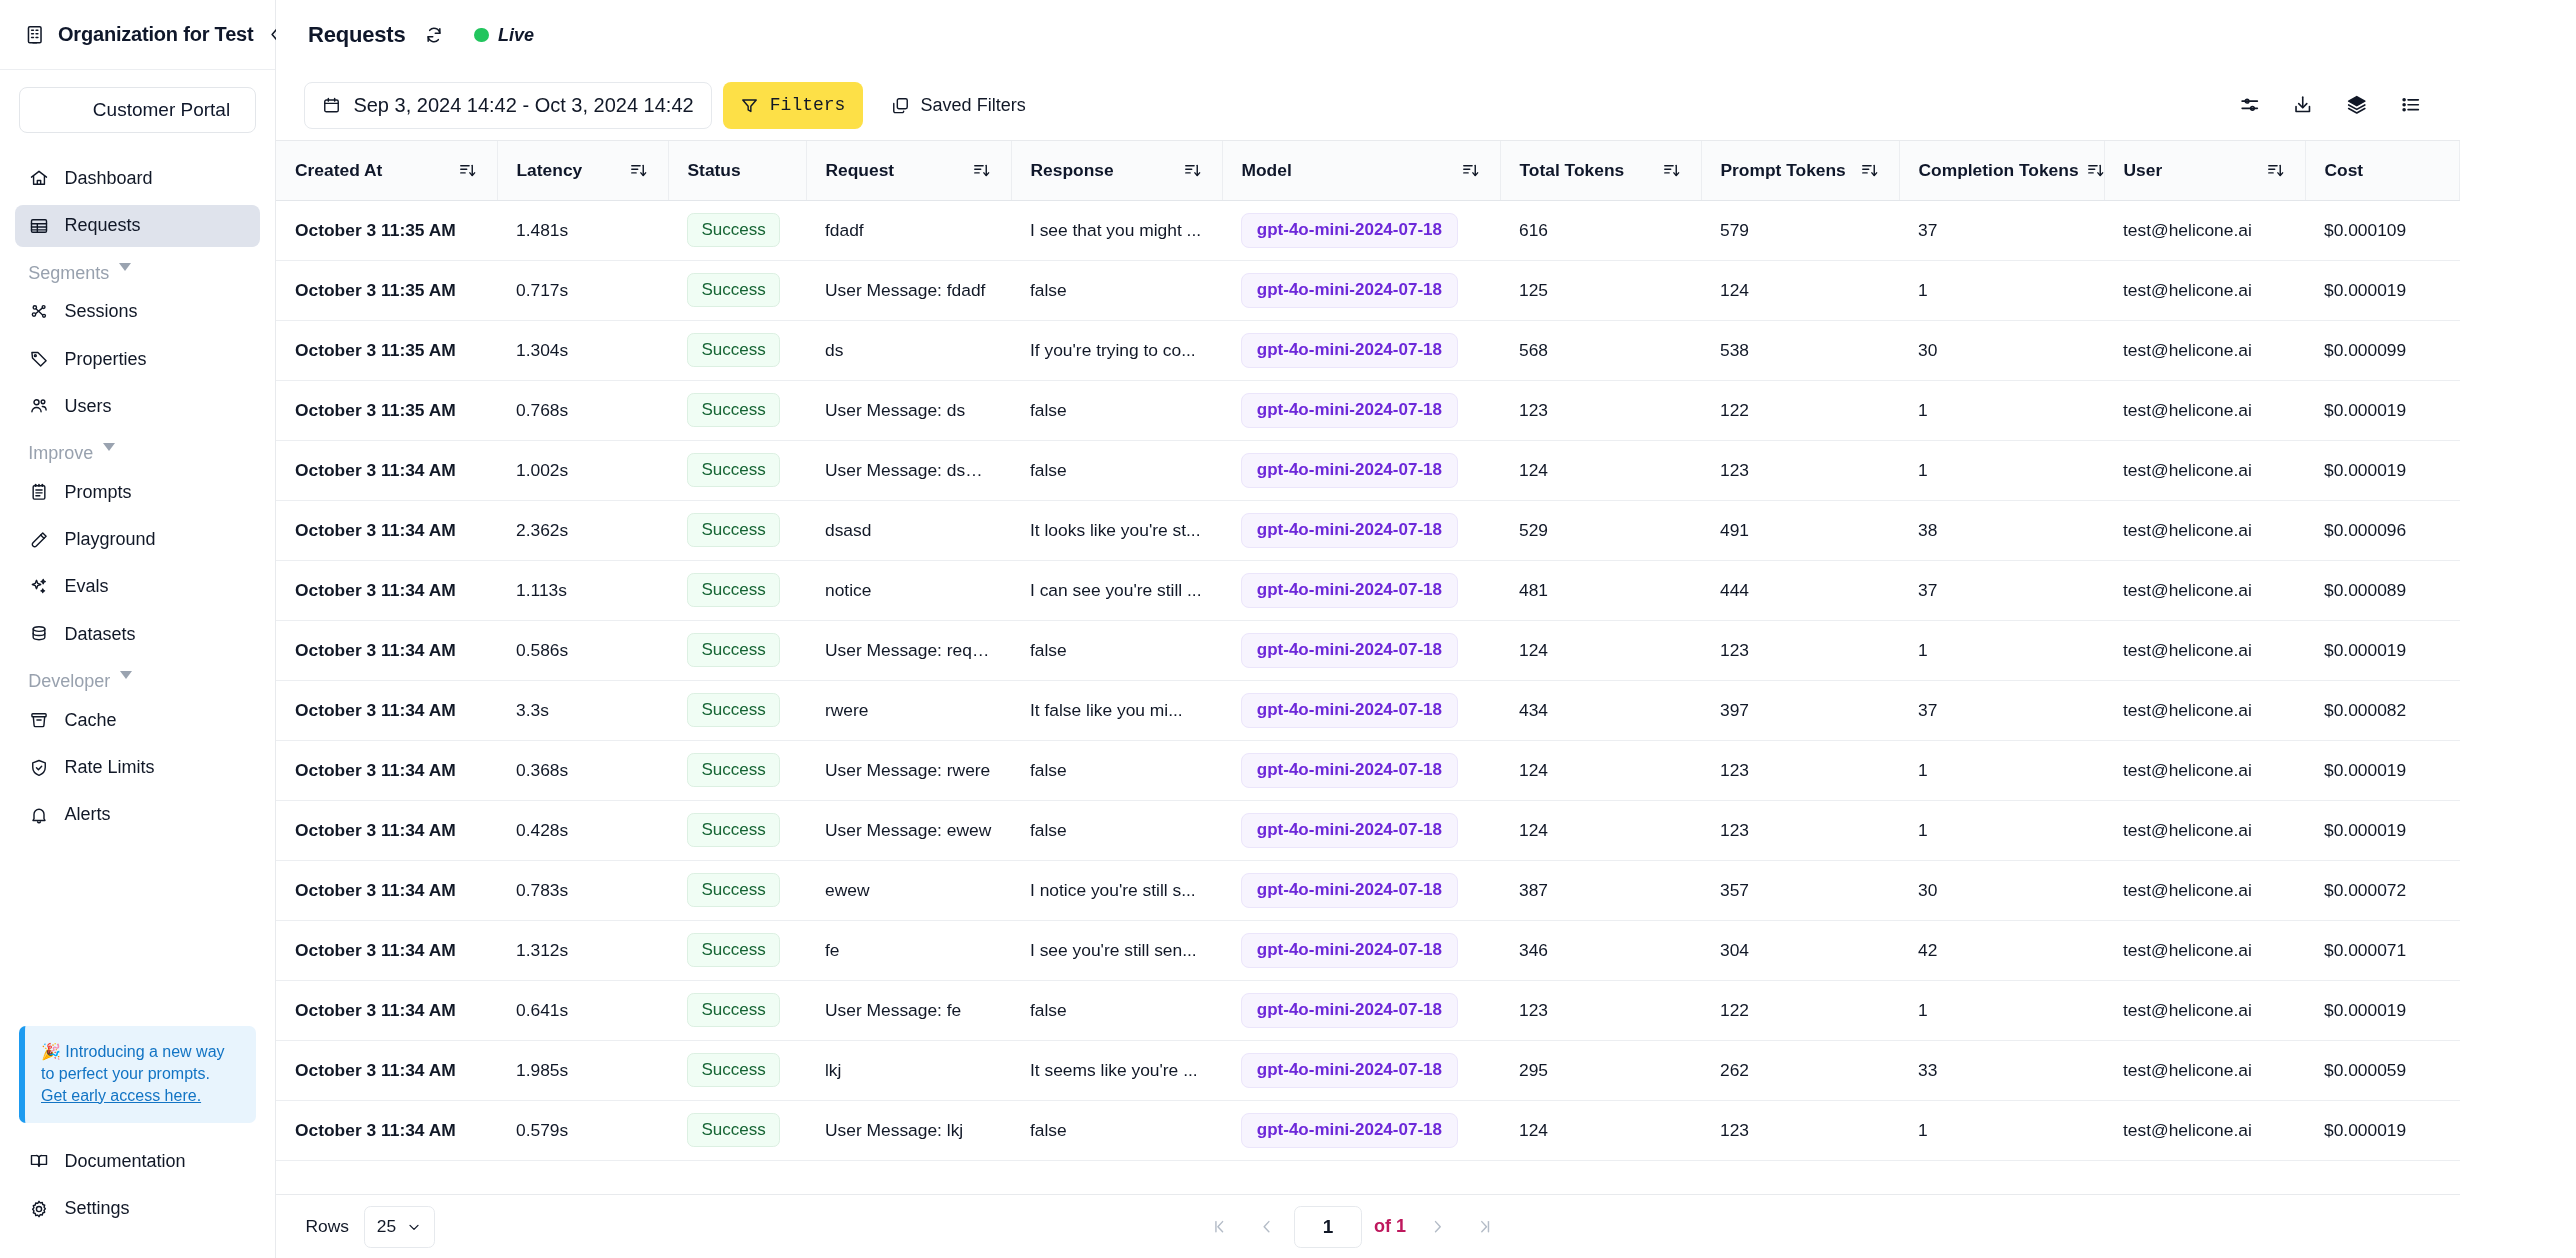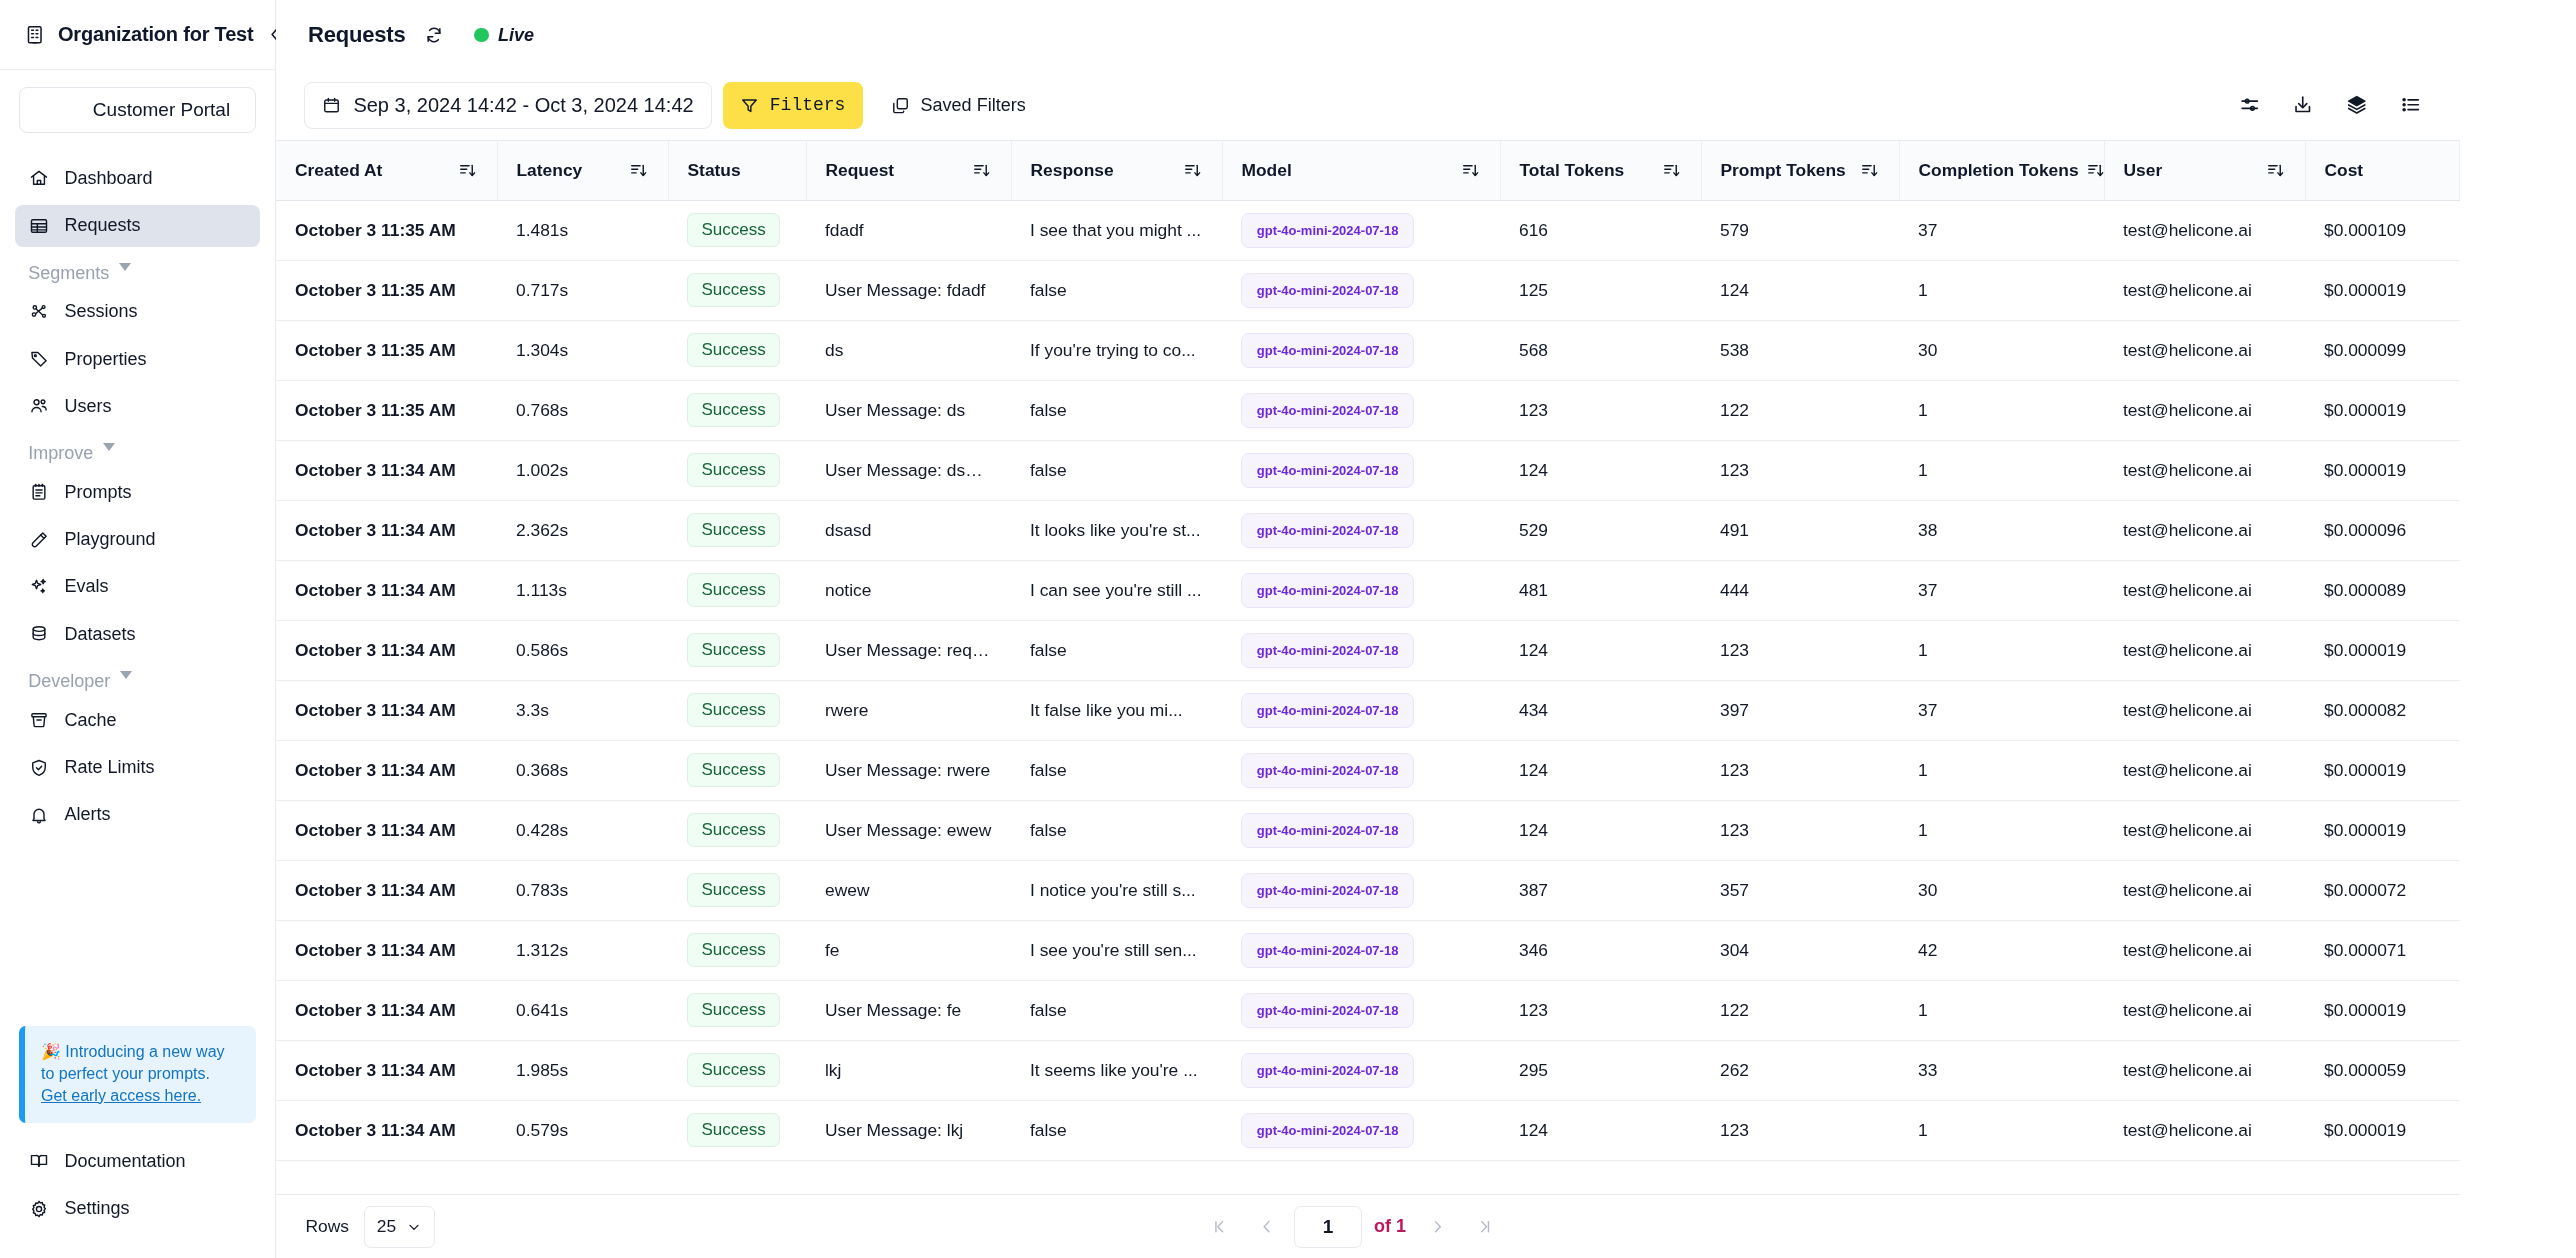--- a/index.html
+++ b/index.html
@@ -119,21 +119,21 @@
   .badge-success {
     display: inline-flex; align-items: center; justify-content: center;
     height: 34px; padding: 0 13.4px; border-radius: 6.7px;
     background: #f0fdf4; border: 1.3px solid #dcf0e2;
     color: #166534; font-size: 17px; font-weight: 400;
   }
   .badge-model {
     display: inline-flex; align-items: center; justify-content: center;
     height: 35px; padding: 0 14.8px; border-radius: 8px;
     background: #f7f4fe; border: 1.3px solid #ebe5fb;
-    color: #6d28d9; font-size: 13px; font-weight: 700; white-space: nowrap;
+    color: #6d28d9; font-size: 17px; font-weight: 700; white-space: nowrap;
   }
 
   
   .tfoot {
     height: 64px; border-top: 1.3px solid #e8eaed;
     display: flex; align-items: center; padding: 0 29.5px; gap: 14.8px;
     background: #fff; flex: 0 0 64px;
   }
   .rows-label { font-size: 17.4px; color: #111827; }
   .rows-select {

